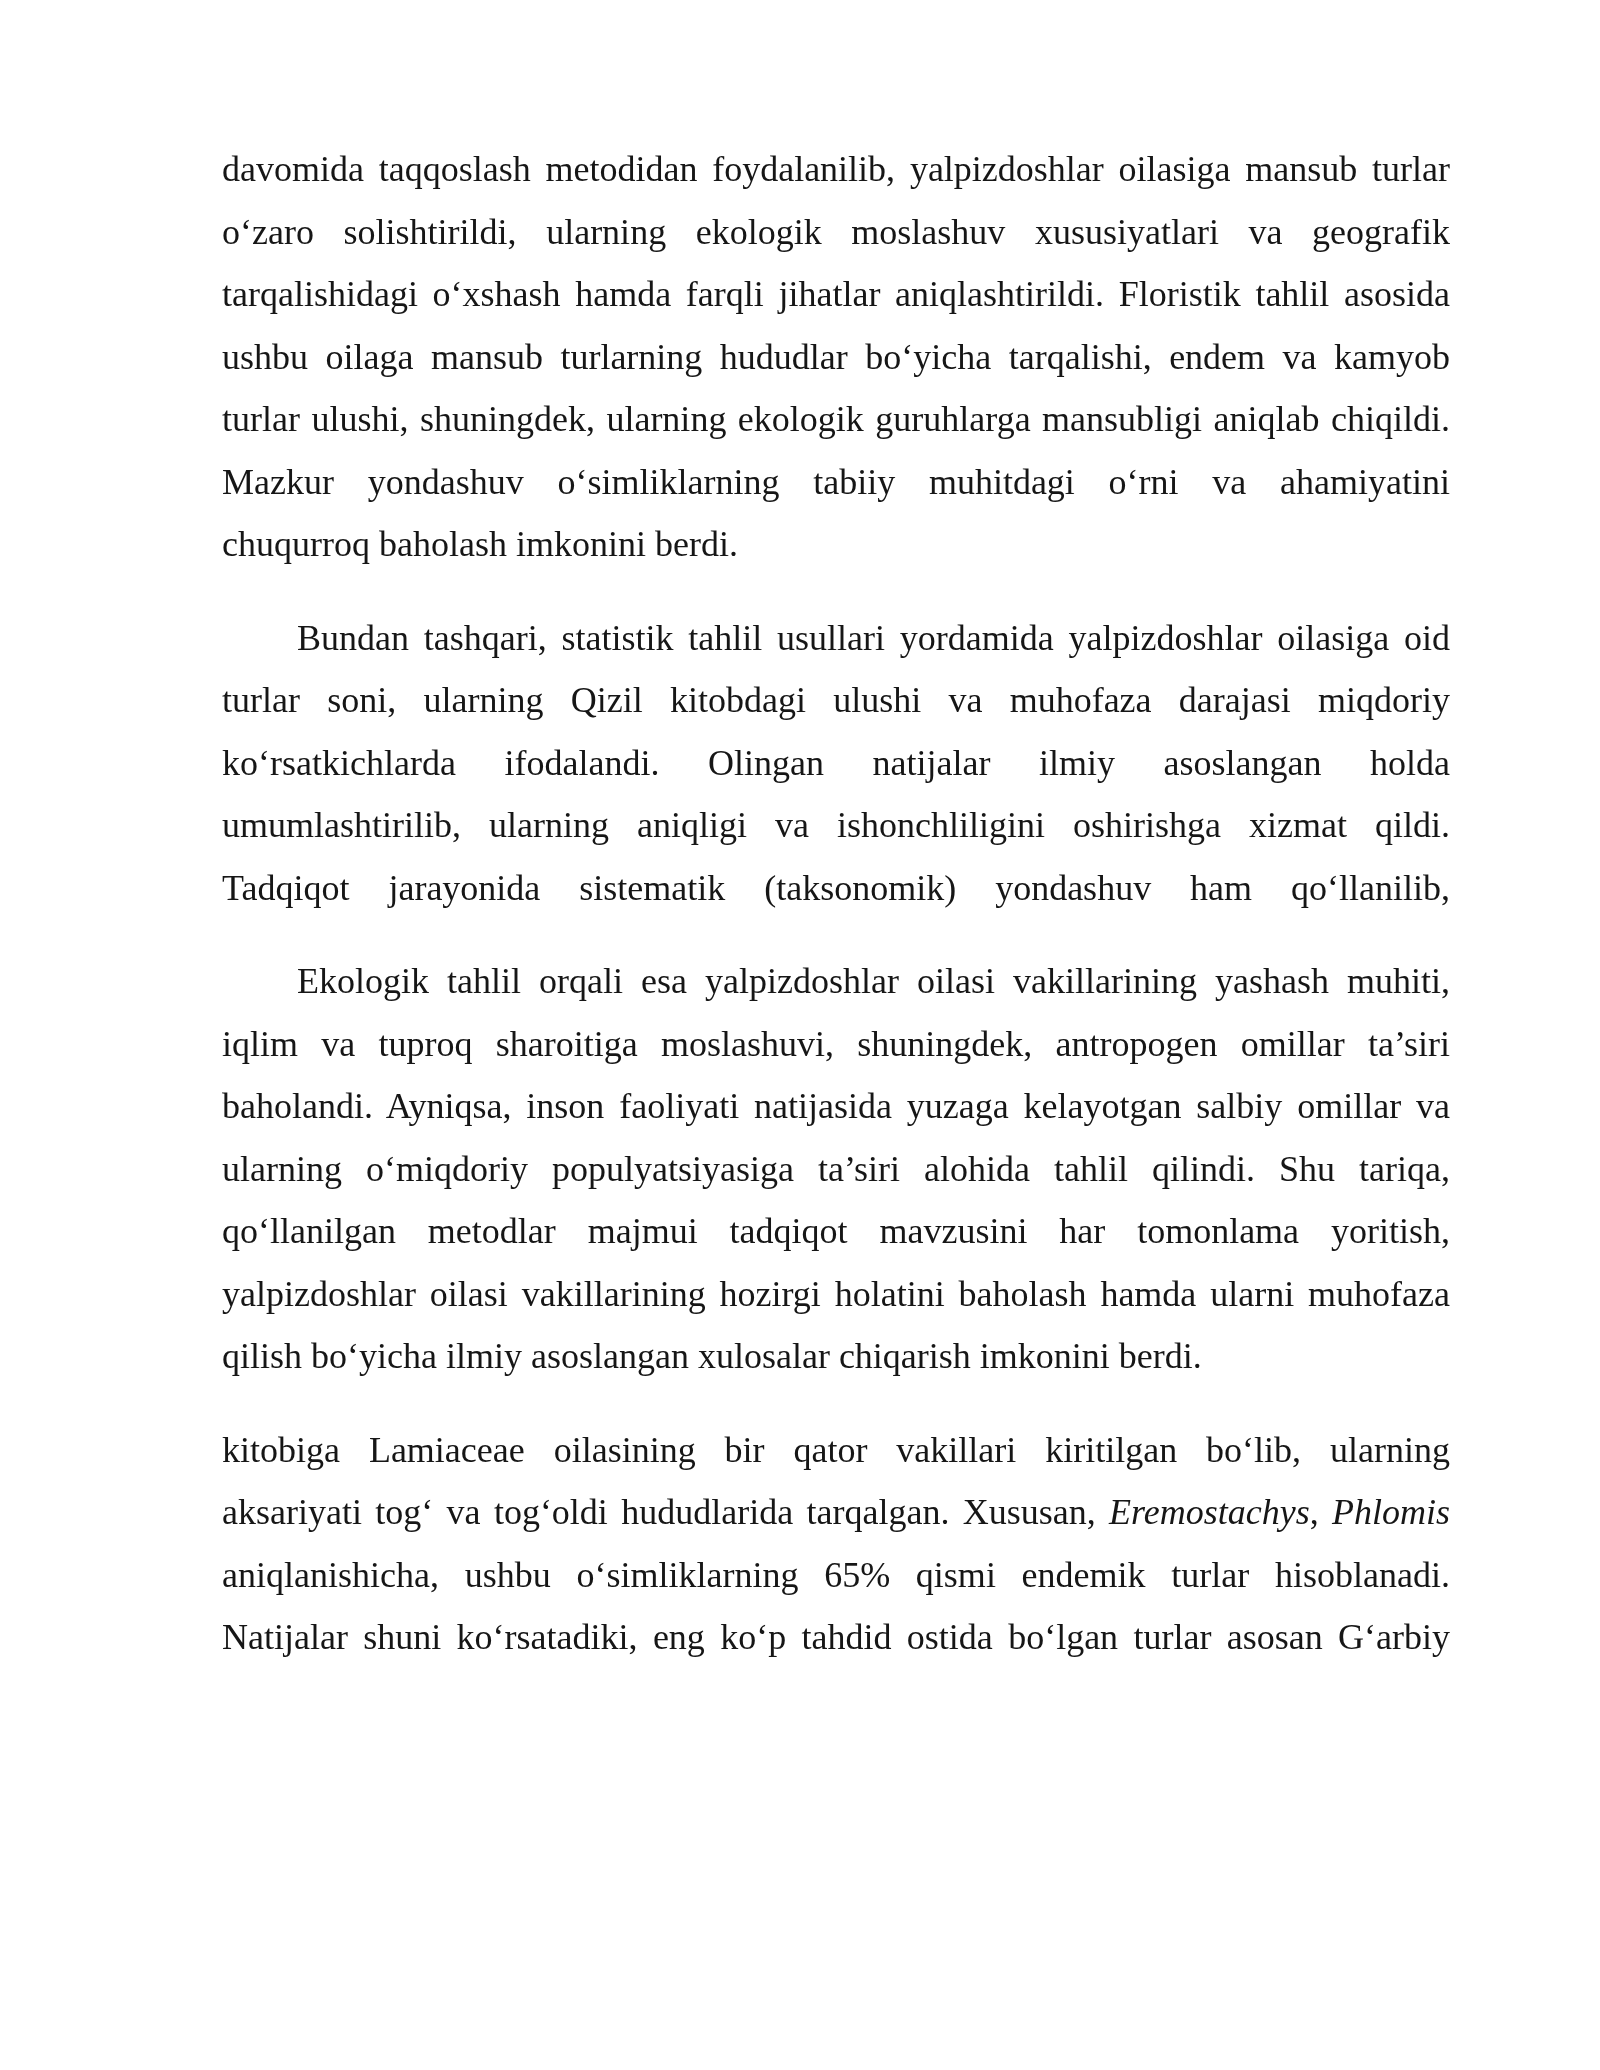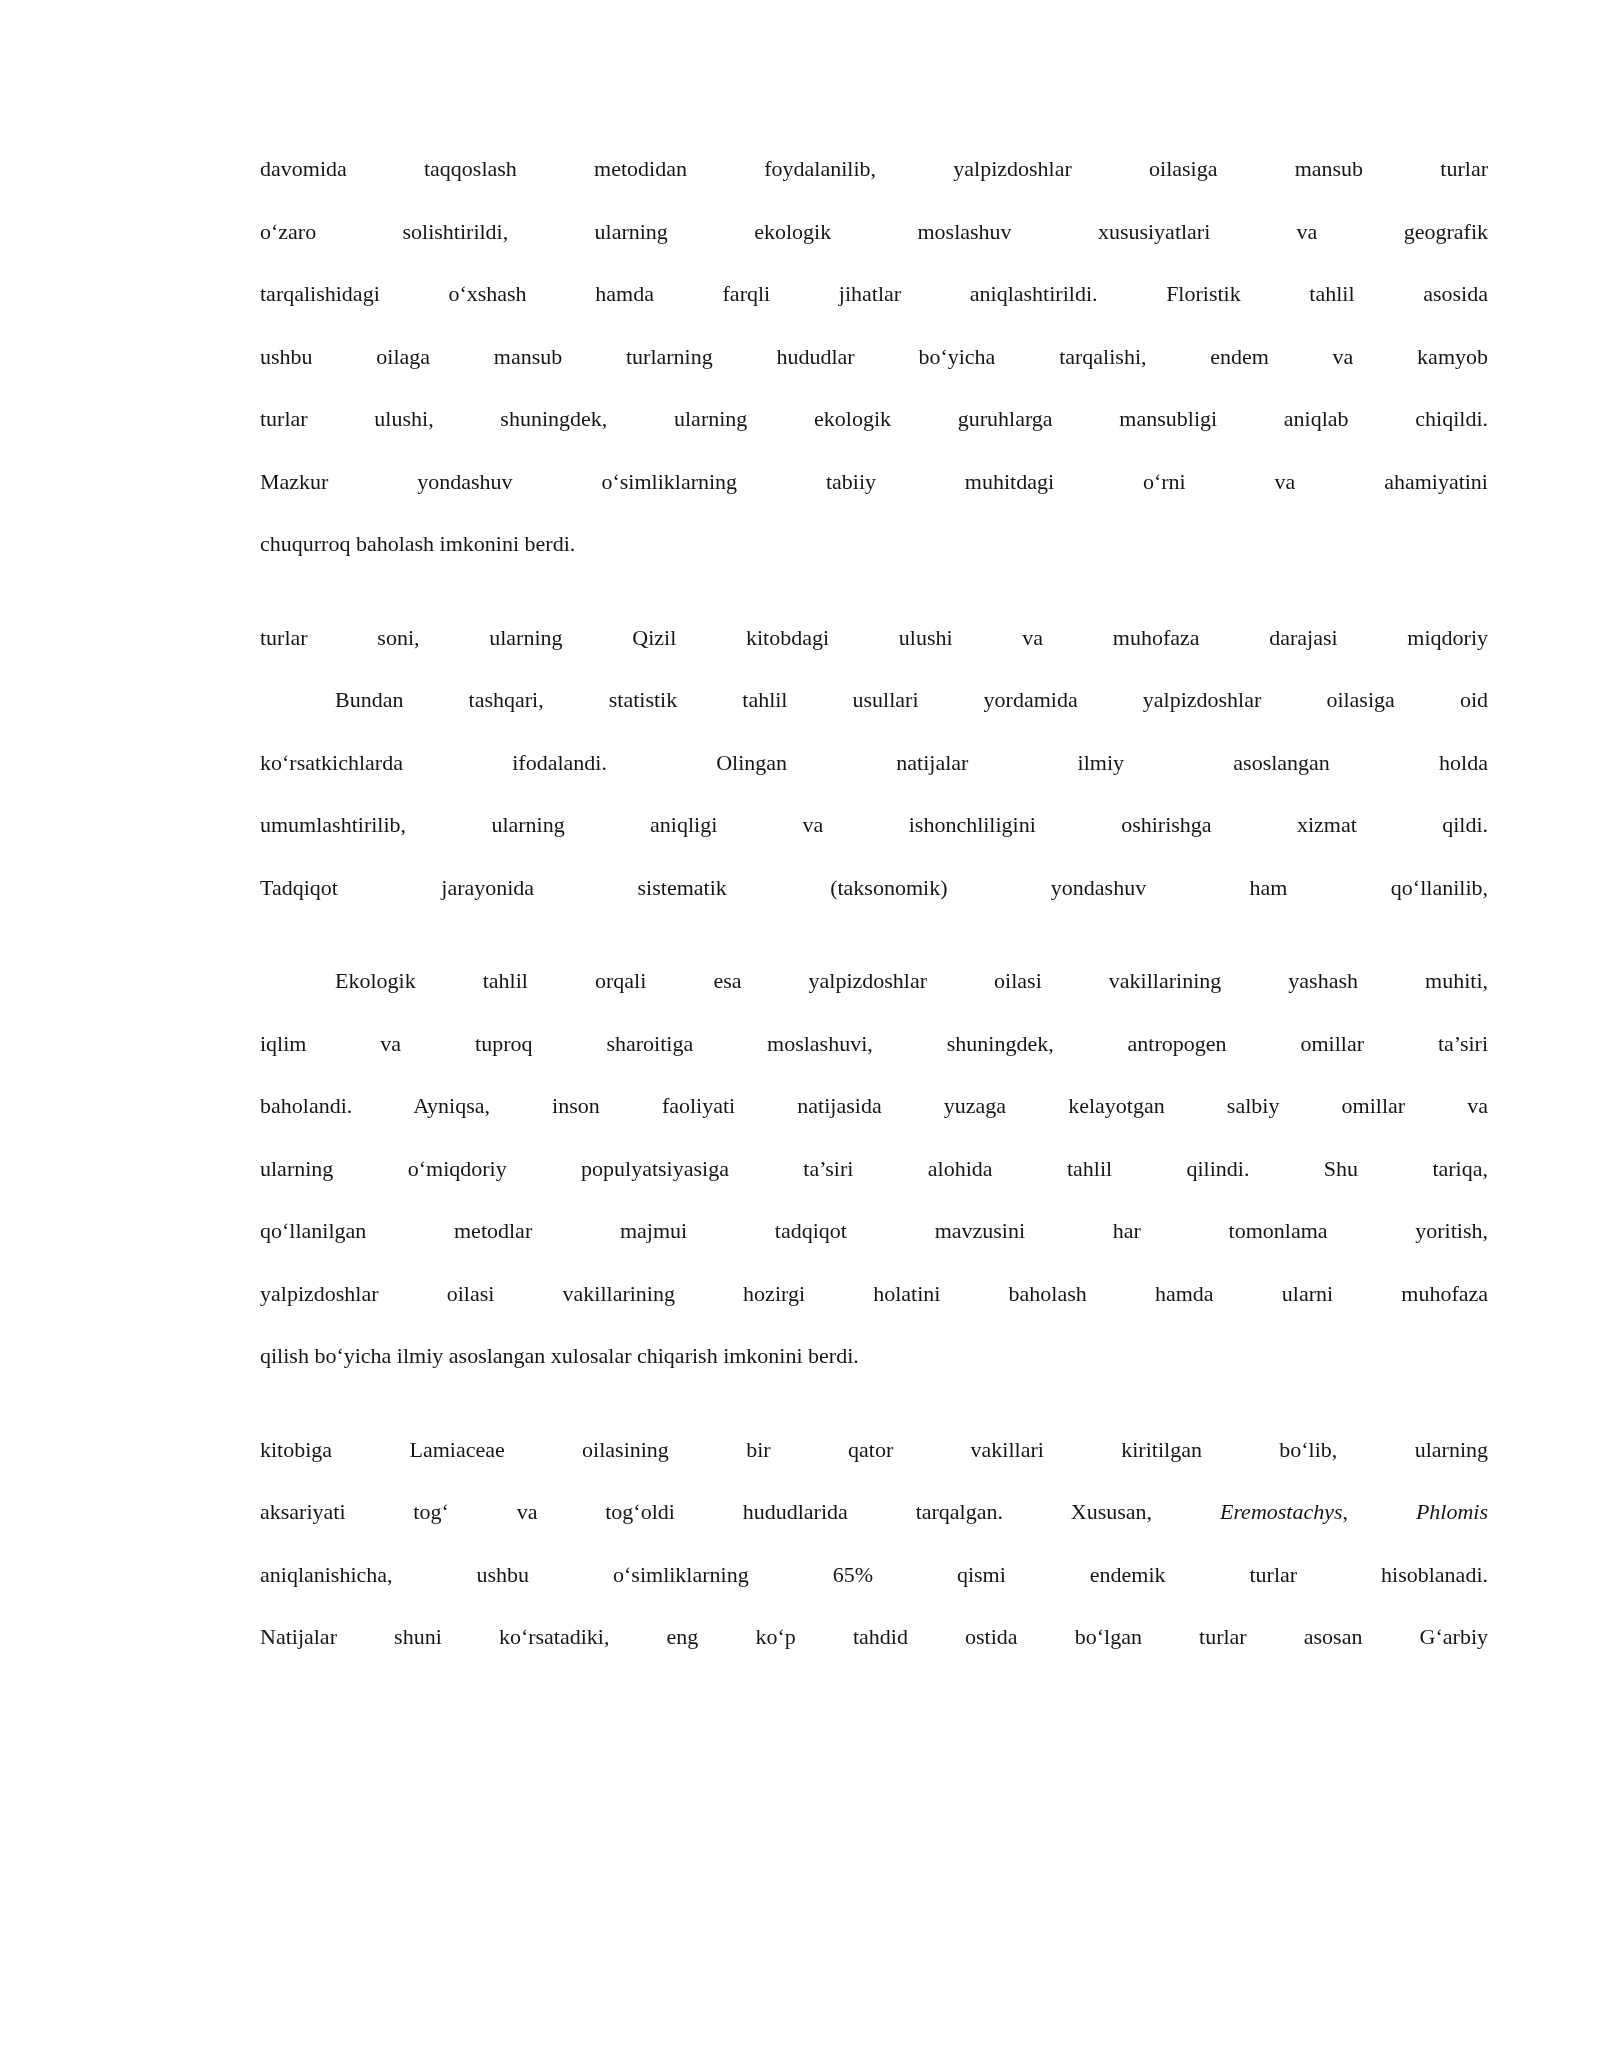--- a/index.html
+++ b/index.html
@@ -14,23 +14,22 @@
     background: #ffffff;
     overflow: hidden;
     font-family: "Liberation Serif", "DejaVu Serif", serif;
   }
   #text-body {
     position: absolute;
     left: 222px;
     top: 138px;
     width: 1228px;
     color: #161616;
-    font-size: 22px;
+    font-size: 36px;
     line-height: 62.5px;
-    margin-left: 38px;
     -webkit-font-smoothing: antialiased;
   }
   .para {
     margin: 0 0 31px 0;
   }
   .para:last-child { margin-bottom: 0; }
   .line {
     text-align: justify;
     text-align-last: justify;
     text-justify: inter-word;
@@ -51,22 +50,22 @@
       <div class="para">
         <div class="line"><span>davomida taqqoslash metodidan foydalanilib, yalpizdoshlar oilasiga mansub turlar</span></div>
         <div class="line"><span>o‘zaro solishtirildi, ularning ekologik moslashuv xususiyatlari va geografik</span></div>
         <div class="line"><span>tarqalishidagi o‘xshash hamda farqli jihatlar aniqlashtirildi. Floristik tahlil asosida</span></div>
         <div class="line"><span>ushbu oilaga mansub turlarning hududlar bo‘yicha tarqalishi, endem va kamyob</span></div>
         <div class="line"><span>turlar ulushi, shuningdek, ularning ekologik guruhlarga mansubligi aniqlab chiqildi.</span></div>
         <div class="line"><span>Mazkur yondashuv o‘simliklarning tabiiy muhitdagi o‘rni va ahamiyatini</span></div>
         <div class="line final"><span>chuqurroq baholash imkonini berdi.</span></div>
       </div>
       <div class="para">
+        <div class="line indent-normal"><span>Bundan tashqari, statistik tahlil usullari yordamida yalpizdoshlar oilasiga oid</span></div>
         <div class="line"><span>turlar soni, ularning Qizil kitobdagi ulushi va muhofaza darajasi miqdoriy</span></div>
-        <div class="line indent-normal"><span>Bundan tashqari, statistik tahlil usullari yordamida yalpizdoshlar oilasiga oid</span></div>
         <div class="line"><span>ko‘rsatkichlarda ifodalandi. Olingan natijalar ilmiy asoslangan holda</span></div>
         <div class="line"><span>umumlashtirilib, ularning aniqligi va ishonchliligini oshirishga xizmat qildi.</span></div>
         <div class="line"><span>Tadqiqot jarayonida sistematik (taksonomik) yondashuv ham qo‘llanilib,</span></div>
       </div>
       <div class="para">
         <div class="line indent-normal"><span>Ekologik tahlil orqali esa yalpizdoshlar oilasi vakillarining yashash muhiti,</span></div>
         <div class="line"><span>iqlim va tuproq sharoitiga moslashuvi, shuningdek, antropogen omillar ta’siri</span></div>
         <div class="line"><span>baholandi. Ayniqsa, inson faoliyati natijasida yuzaga kelayotgan salbiy omillar va</span></div>
         <div class="line"><span>ularning o‘miqdoriy populyatsiyasiga ta’siri alohida tahlil qilindi. Shu tariqa,</span></div>
         <div class="line"><span>qo‘llanilgan metodlar majmui tadqiqot mavzusini har tomonlama yoritish,</span></div>

